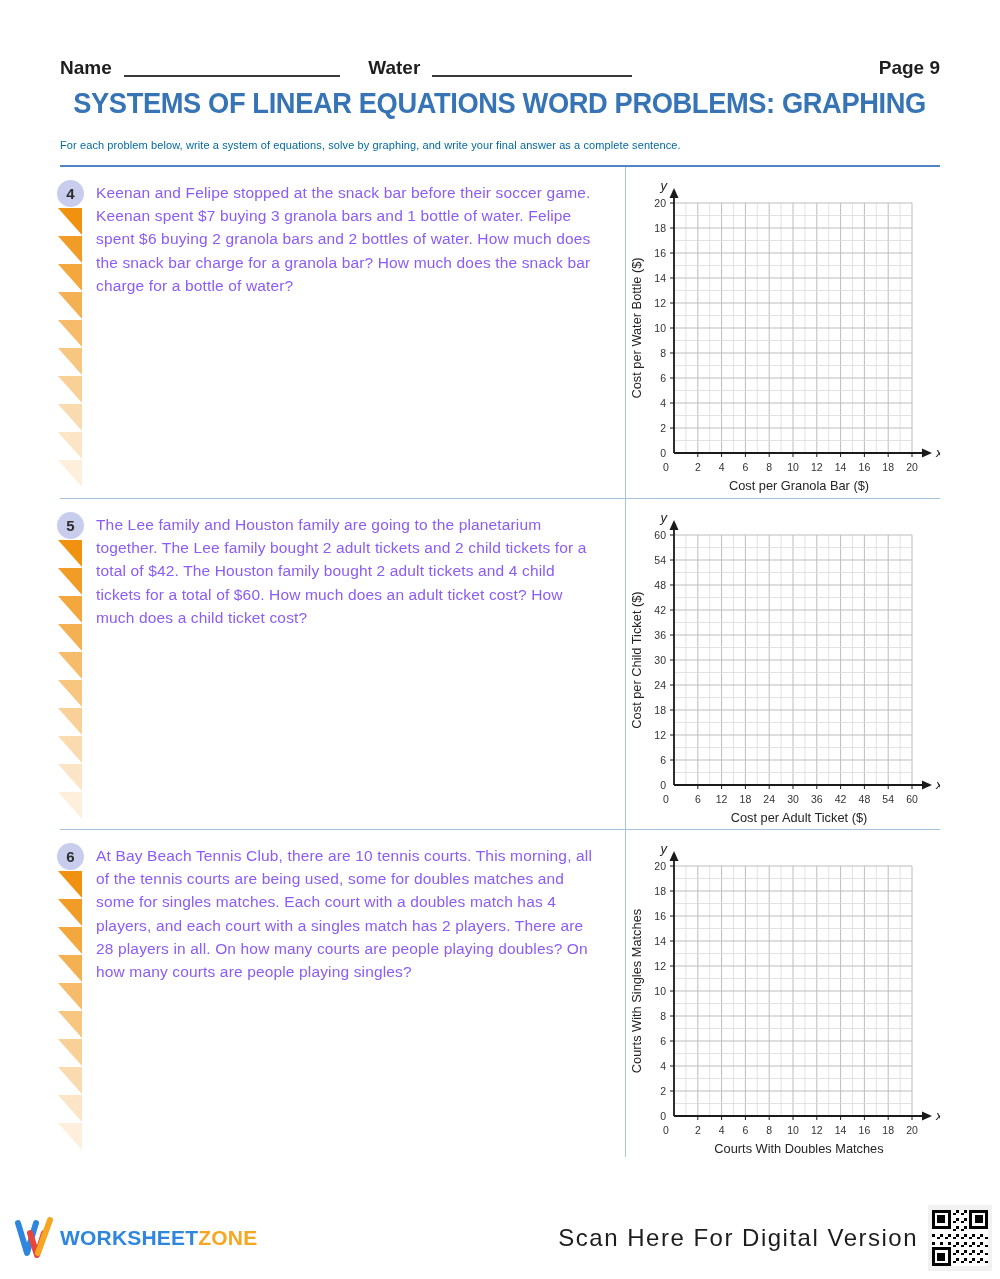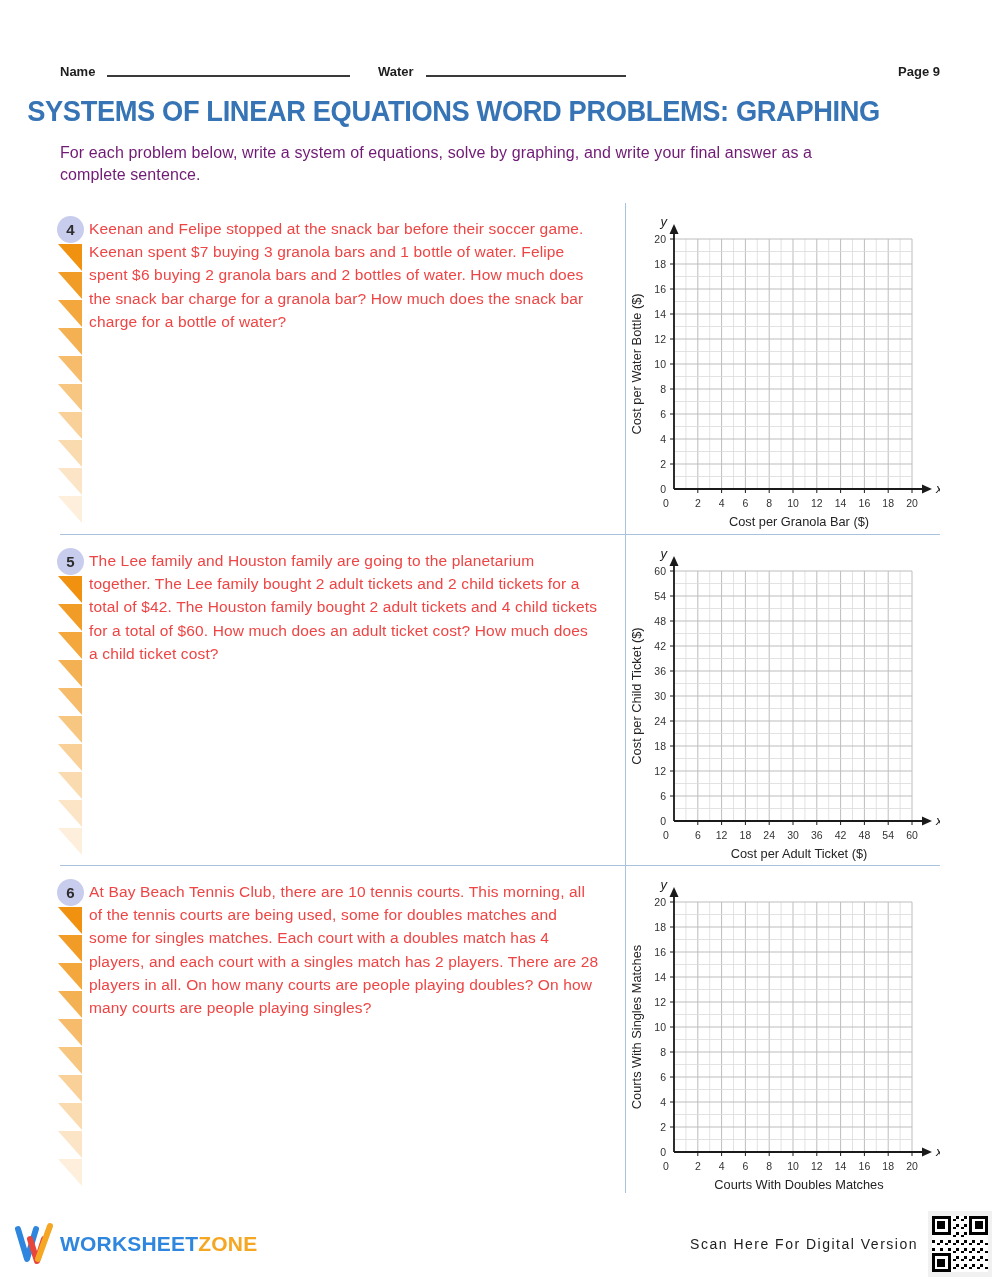--- a/index.html
+++ b/index.html
@@ -6,36 +6,36 @@
   html,body { background:#ffffff; }
   body { font-family:"Liberation Sans", sans-serif; color:#2b2b2b; }
   .page {
     position:relative; width:1000px; height:1279px; margin:0 auto;
     background:#ffffff; overflow:hidden;
     display:flex; flex-direction:column;
   }
   
   .header {
     margin:55px 60px 0; display:flex; align-items:flex-end;
-    font-size:13px; font-weight:700; color:#1e1e1e;
+    font-size:19px; font-weight:700; color:#1e1e1e;
   }
   .write-line { border-bottom:2.2px solid #3a3a3a; height:22px; }
   .line-name { flex:1 1 auto; margin:0 28px 2px 12px; max-width:446px;}
   .line-date { width:200px; margin:0 30px 2px 12px; }
   .header .spacer { flex:1 1 auto; }
   
-  .title-wrap { text-align:left; margin-top:16px; }
+  .title-wrap { text-align:center; margin-top:8px; }
   .title {
     display:inline-block; font-size:29px; font-weight:700; color:var(--accent);
     letter-spacing:-0.4px; transform:scaleX(0.94); transform-origin:center;
     white-space:nowrap;
   }
   
   .instructions {
-    margin:14px 60px 13px; font-size:16px; line-height:22px; color:#701a75;
+    margin:14px 60px 5px; font-size:11px; line-height:22px; color:#0369a1;
     letter-spacing:0.1px; max-width:800px;
   }
   .top-rule { margin:4px 60px 0; height:2px; background:var(--accent-line); }
   
   .sections { margin:0 60px; }
   section.problem-section { display:flex; }
   section.s1 { height:332px; border-bottom:1.5px solid var(--divider); }
   section.s2 { height:331px; border-bottom:1.5px solid var(--divider); }
   section.s3 { height:327px; }
   .problem-col { width:565px; display:flex; padding-top:13px; }
@@ -44,42 +44,42 @@
     width:27px; height:27px; border-radius:50%; background:var(--badge);
     color:#2d2d2d; font-size:15px; font-weight:700;
     display:flex; align-items:center; justify-content:center;
   }
   .triangles { margin-top:1px; width:24px; margin-left:1px; }
   .tri {
     width:24px; height:27px; margin-bottom:1px; background:var(--tri);
     clip-path:polygon(0 0, 100% 0, 100% 100%);
   }
   .problem-text {
-    margin-top:1px; padding-right:26px;
-    font-size:15.5px; line-height:23.2px; letter-spacing:0.15px; color:#ef4444;
+    margin-left:7px; margin-top:1px; padding-right:26px;
+    font-size:15.5px; line-height:23.2px; letter-spacing:0.15px; color:#8b5cf6;
   }
   .graph-col {
     width:315px; flex:0 0 315px; border-left:1.5px solid var(--divider);
     padding:8px 0 0 2px;
   }
   .graph svg { display:block; }
   .tick-label { font-size:10.5px; fill:#333; font-family:"Liberation Sans",sans-serif; }
   .axis-letter { font-size:13px; font-style:italic; fill:#1a1a1a; font-family:"Liberation Sans",sans-serif; }
   .axis-title { font-size:12.8px; fill:#242424; font-family:"Liberation Sans",sans-serif; }
   
   .footer {
     margin-top:auto; height:94px; display:flex; align-items:center;
     padding:18px 8px 6px 14px;
   }
   .logo { display:flex; align-items:center; gap:6px; }
   .logo-text { font-size:21px; font-weight:700; letter-spacing:0.2px; white-space:nowrap; }
   .logo-text .w1 { color:var(--logo-blue); }
   .logo-text .w2 { color:var(--logo-yellow); }
   .footer .spacer { flex:1 1 auto; }
-  .scan-text { font-size:14px; color:#1d1d1d; letter-spacing:1.5px; margin-right:10px; }
+  .scan-text { font-size:24px; color:#1d1d1d; letter-spacing:1.5px; margin-right:10px; }
   .qr-box { width:64px; height:66px; background:#f1f1f1; display:flex; align-items:center; justify-content:center; }
 </style>
 </head>
 <body>
 
 <div class="page">
 
   <div class="header">
     <span>Name</span>
     <span class="write-line line-name"></span>

